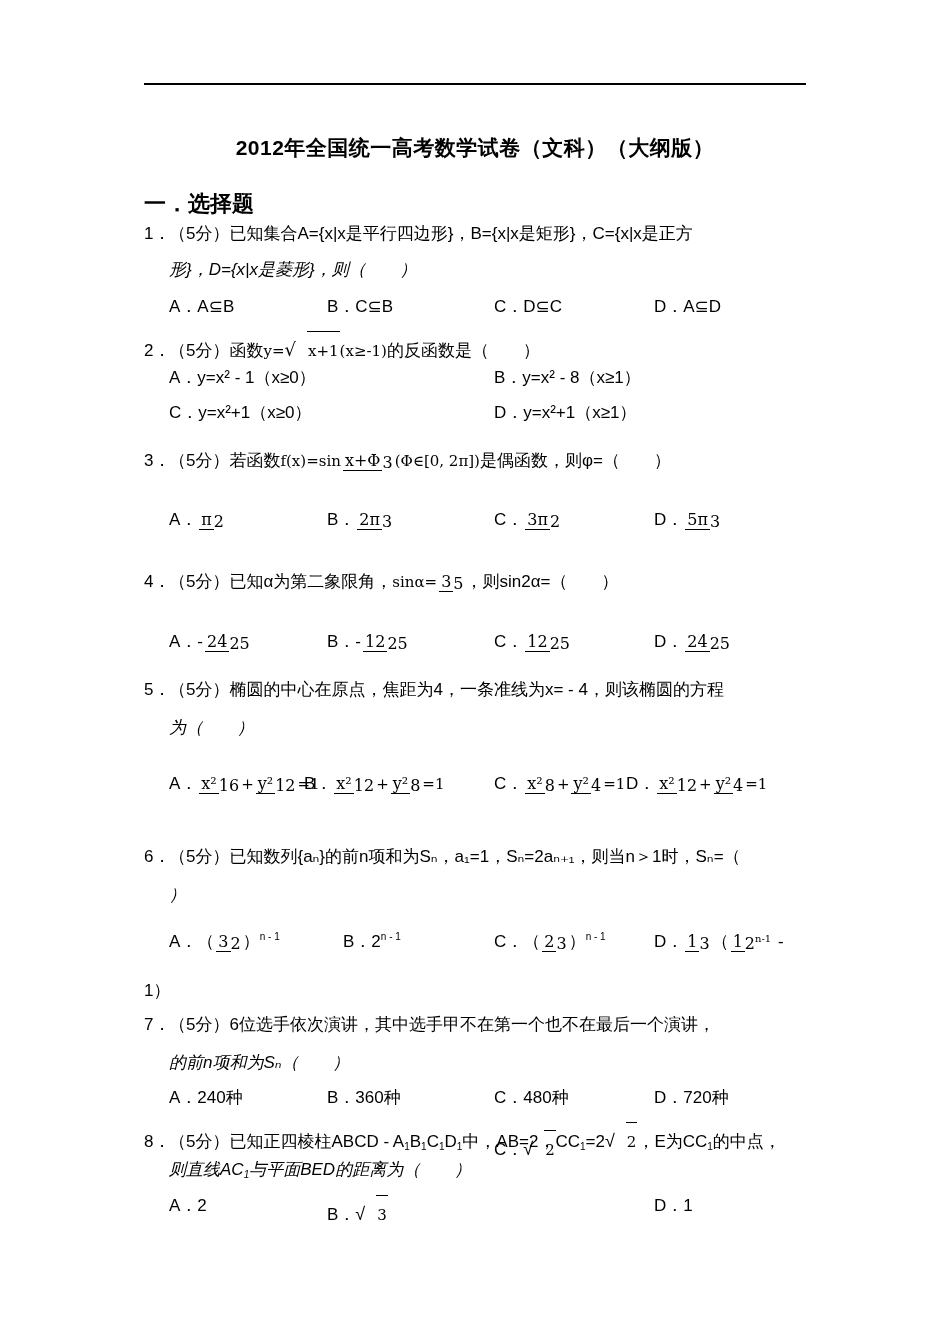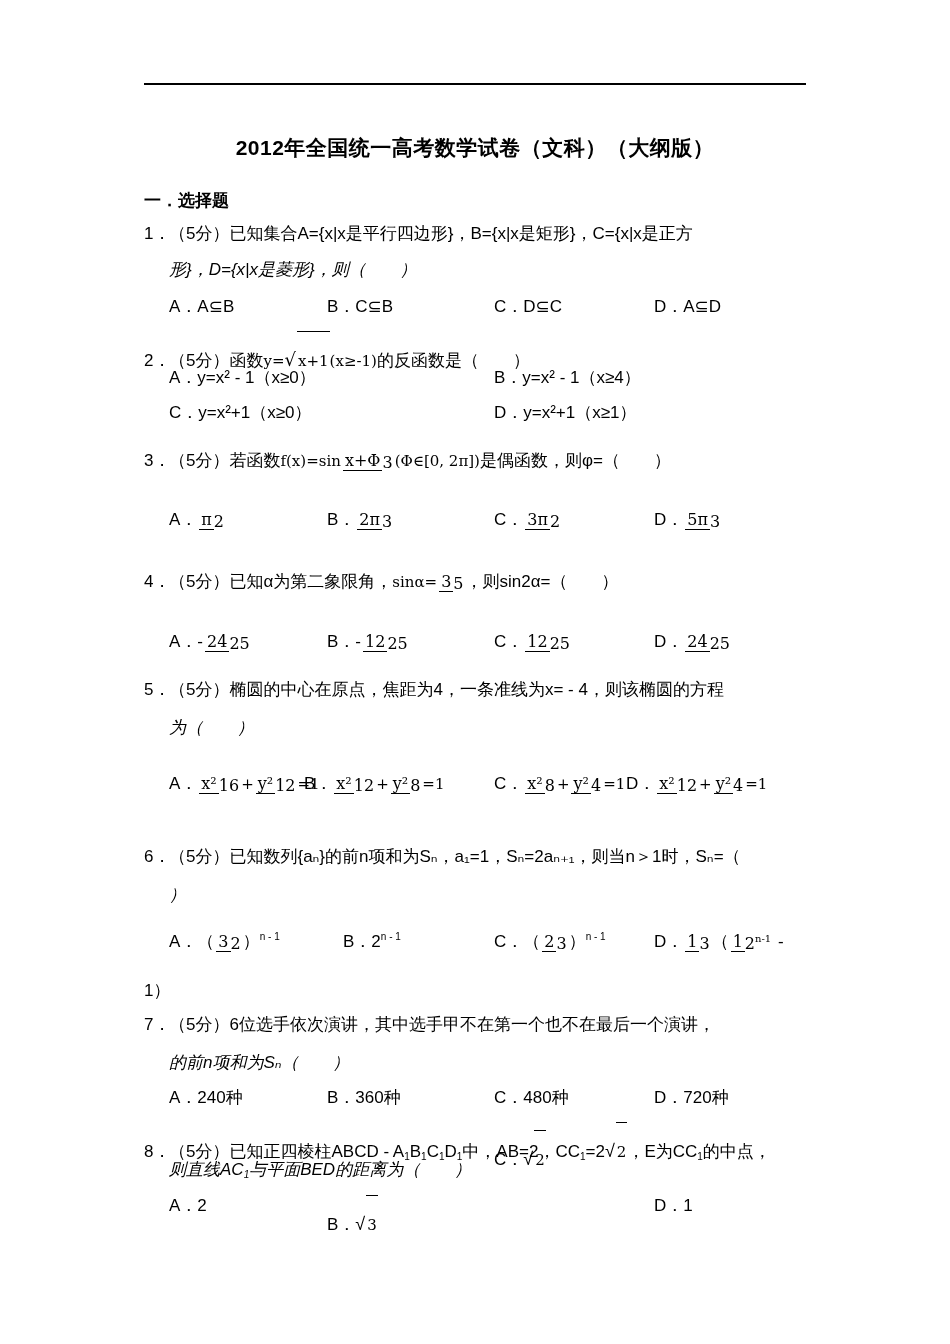--- a/index.html
+++ b/index.html
@@ -7,31 +7,31 @@
     width: 950px; height: 1344px; position: relative; overflow: hidden;
     font-family: "Liberation Sans", "DejaVu Sans", sans-serif;
     color: #000; font-size: 17px;
   }
   .rule { position: absolute; left: 144px; top: 83px; width: 662px; height: 2px; background: #000; }
   .title {
     position: absolute; left: 0; width: 950px; top: 134px; text-align: center;
     font-size: 21px; font-weight: bold; letter-spacing: 0.5px;
   }
   .section {
-    position: absolute; left: 144px; top: 189px; font-size: 17px; font-weight: bold;
+    position: absolute; left: 144px; top: 189px; font-size: 22px; font-weight: bold;
   }
   .line { position: absolute; left: 144px; white-space: nowrap; font-size: 17px; line-height: 22px; }
   .indent { left: 169px; font-style: italic; }
   .opt { position: absolute; white-space: nowrap; font-size: 17px; line-height: 22px; }
   .num { display: inline-block; width: 25px; }
   .frac { display: inline-flex; flex-direction: row; align-items: center; vertical-align: middle; font-family: "DejaVu Serif", serif; font-size: 16px; line-height: 17px; margin: 0 2px; }
   .frac .n { padding: 0 2px 1px; border-bottom: 1.2px solid #000; }
   .frac .d { padding-top: 1px; }
   .serif { font-family: "DejaVu Serif", serif; font-size: 15px; }
-  .sqrt { display: inline-block; border-top: 1.2px solid #000; padding: 18px 1px; margin-left: 1px; }
+  .sqrt { display: inline-block; border-top: 1.2px solid #000; padding: 8px 1px; margin-left: 11px; }
   .rad { font-size: 18px; }
   sup { font-size: 10px; vertical-align: 7px; line-height: 0; }
   sub { font-size: 10px; vertical-align: -3px; line-height: 0; }
 </style>
 </head>
 <body>
 
 <div class="rule"></div>
 <div class="title">2012年全国统一高考数学试卷（文科）（大纲版）</div>
 <div class="section">一．选择题</div>
@@ -43,21 +43,21 @@
   <div class="opt" style="left:327px;top:296px">B．C⊆B</div>
   <div class="opt" style="left:494px;top:296px">C．D⊆C</div>
   <div class="opt" style="left:654px;top:296px">D．A⊆D</div>
 </div>
 
 <div>
   <div class="line" style="top:331px">
     <span class="num">2．</span><span>（5分）函数</span><span class="serif"><span>y=</span><span class="rad">√</span><span class="sqrt">x+1</span><span>(x≥-1)</span></span><span>的反函数是（　　）</span>
   </div>
   <div class="opt" style="left:169px;top:367px">A．y=x² - 1（x≥0）</div>
-  <div class="opt" style="left:494px;top:367px">B．y=x² - 1（x≥4）</div>
+  <div class="opt" style="left:494px;top:367px">B．y=x² - 8（x≥1）</div>
   <div class="opt" style="left:169px;top:402px">C．y=x²+1（x≥0）</div>
   <div class="opt" style="left:494px;top:402px">D．y=x²+1（x≥1）</div>
 </div>
 
 <div>
   <div class="line" style="top:441px;line-height:40px">
     <span class="num">3．</span><span>（5分）若函数</span><span class="serif">f(x)=sin</span><span class="frac">
         <span class="n">x+Φ</span>
         <span class="d">3</span>
       </span><span class="serif">(Φ∈[0, 2π])</span><span>是偶函数，则φ=（　　）</span>

